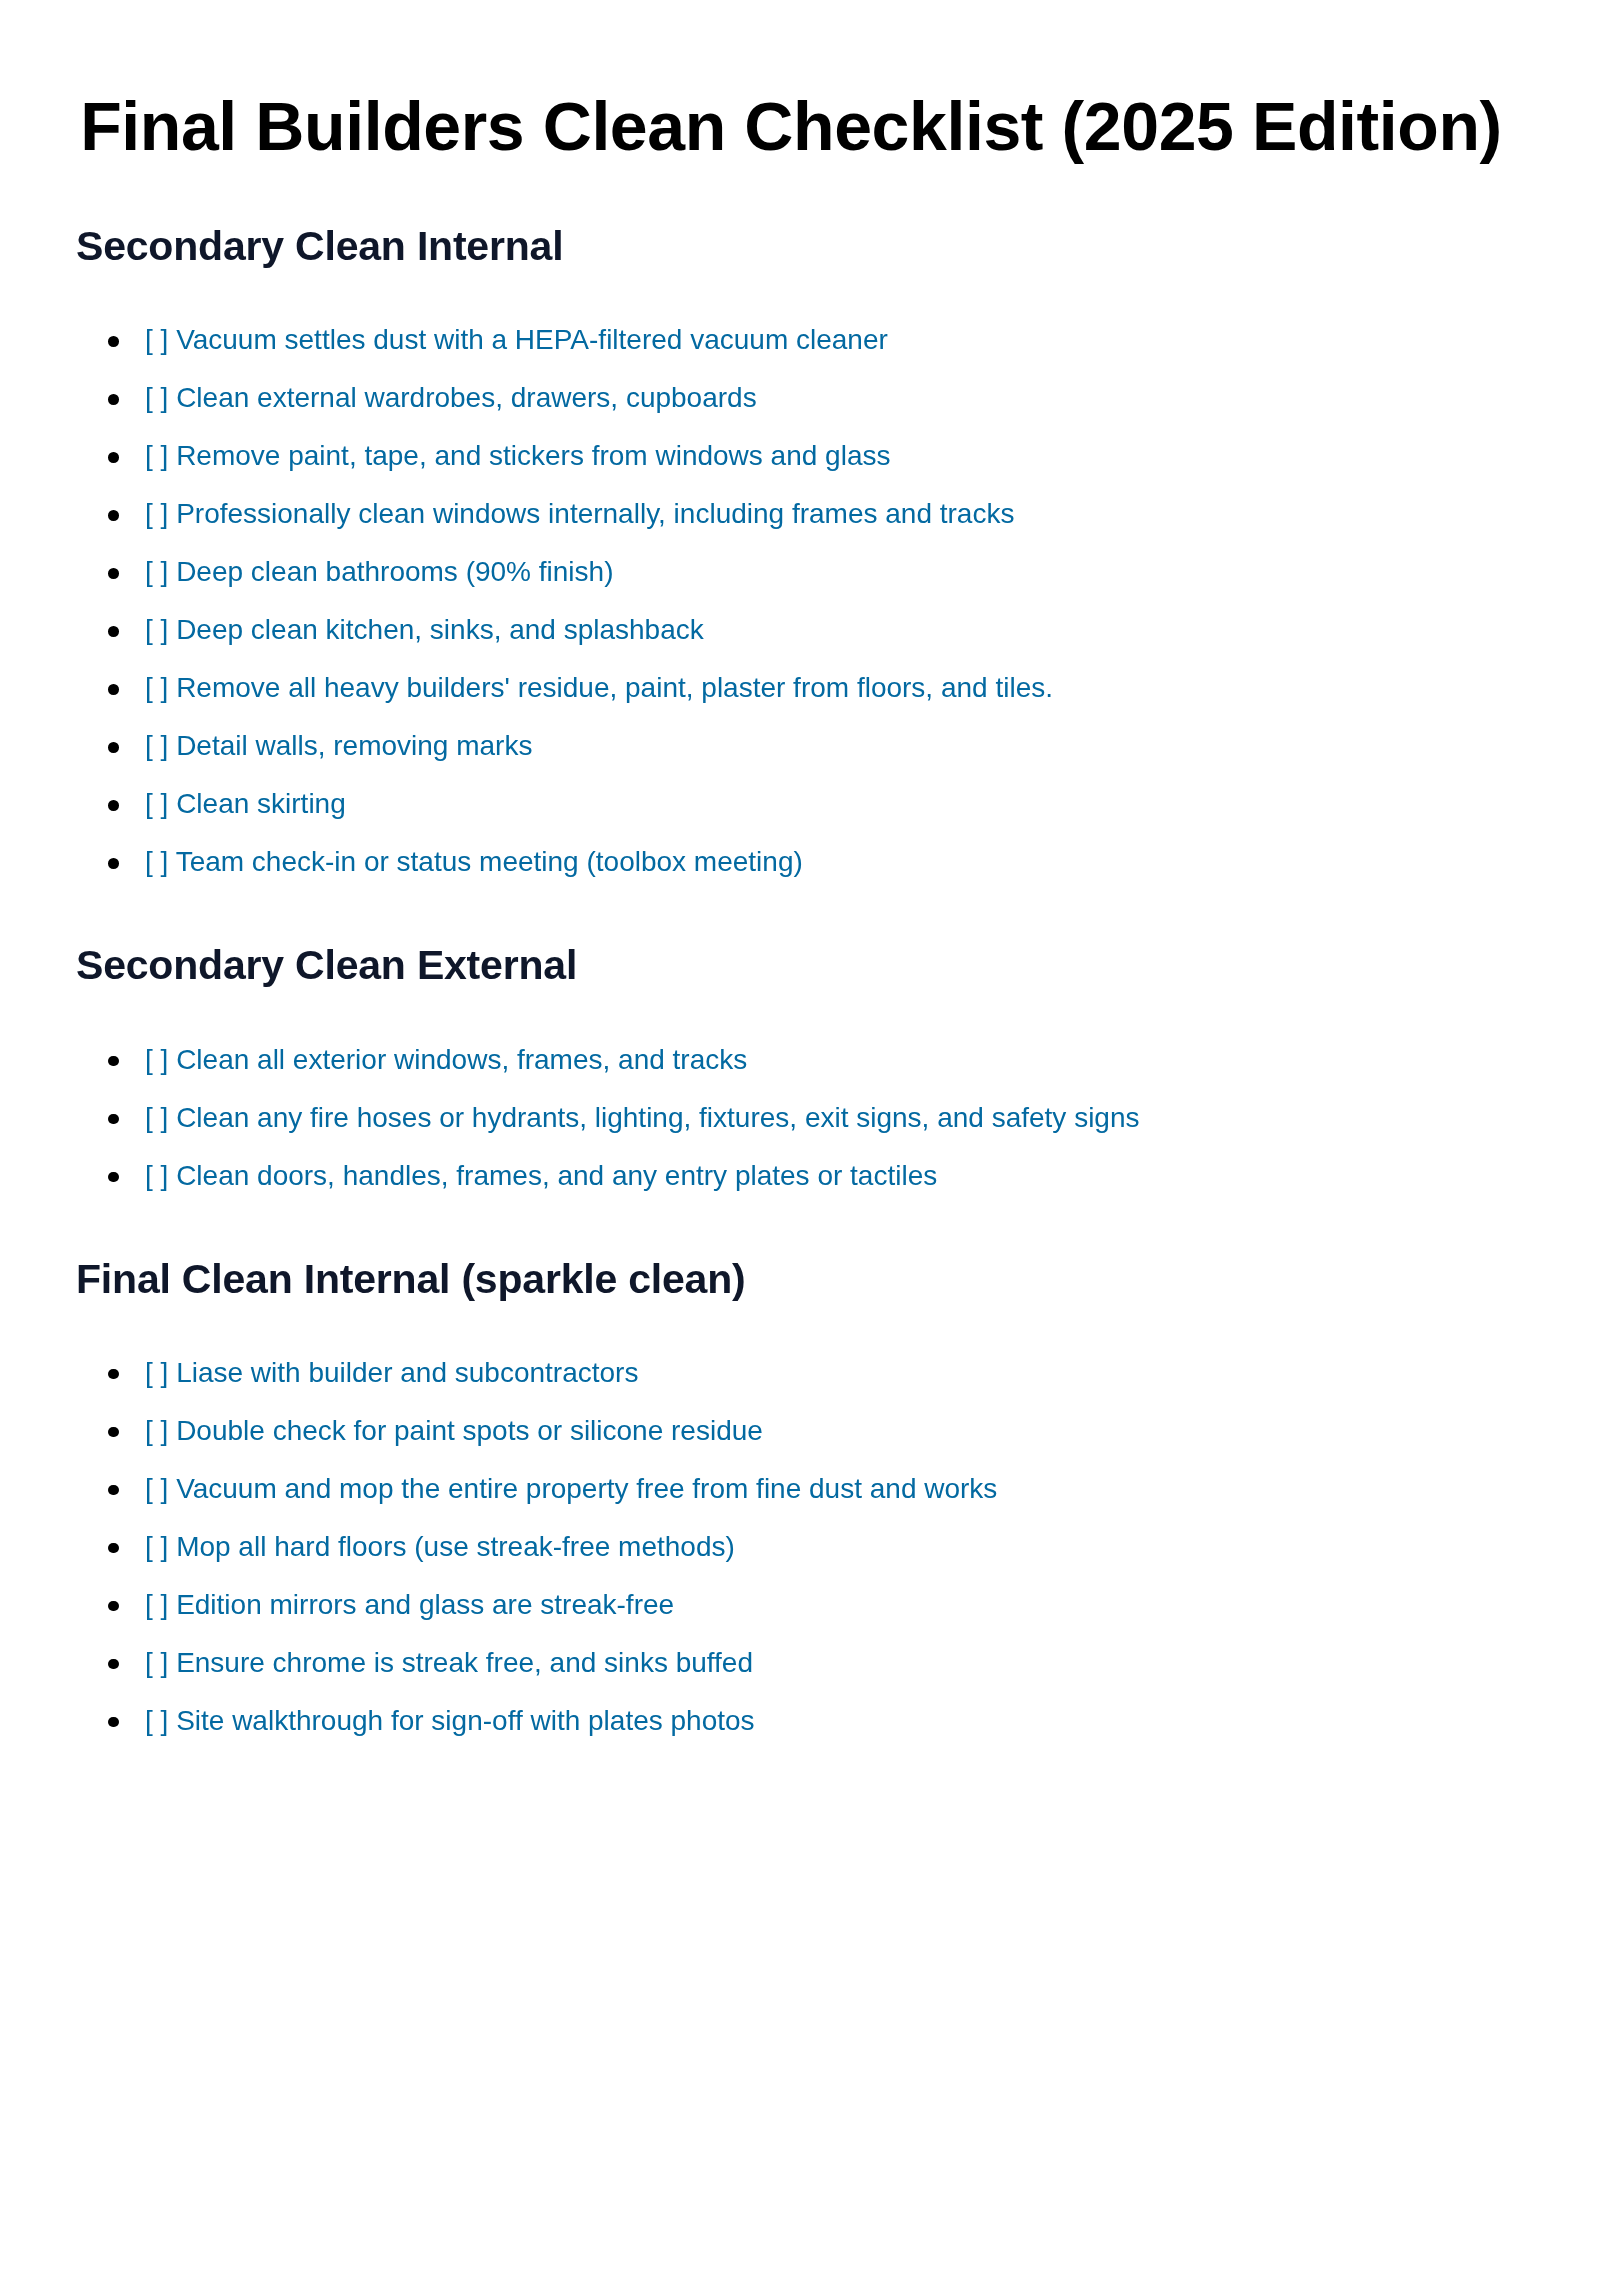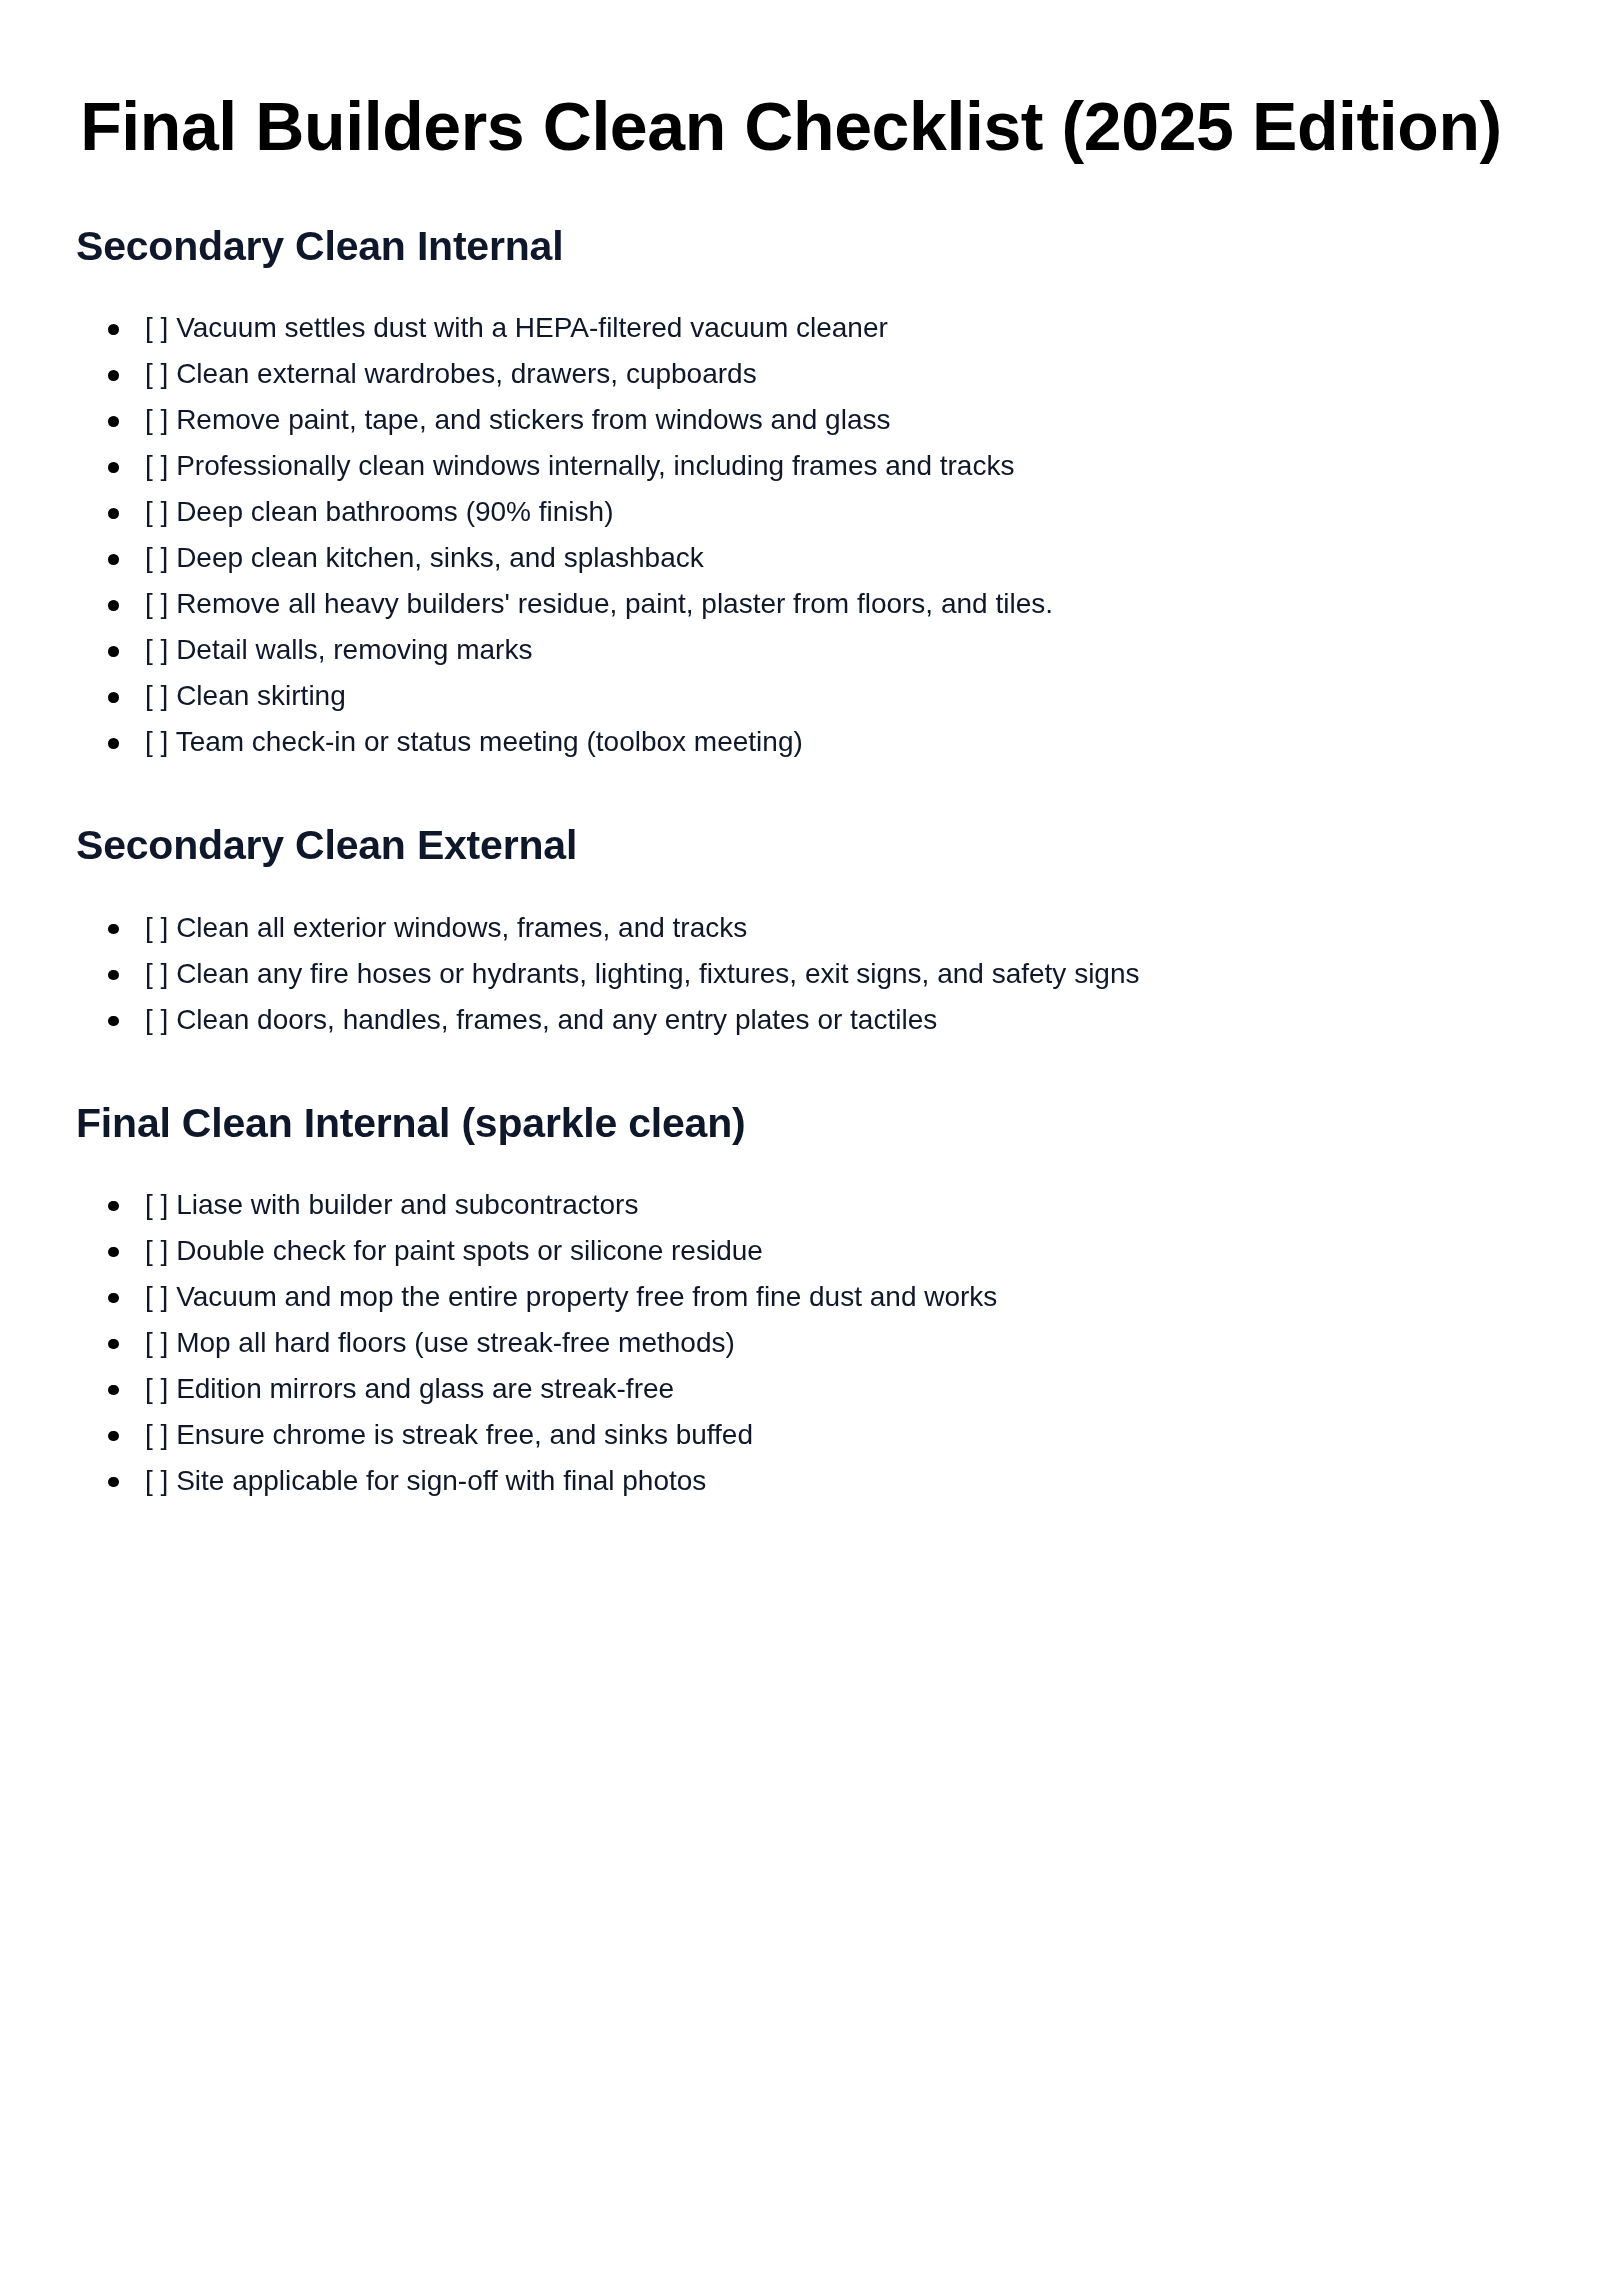--- a/index.html
+++ b/index.html
@@ -61,22 +61,23 @@
   .checklist {
     list-style: none;
     margin: 0;
     padding: 34px 0 0 0;
   }
   .checklist-item {
     position: relative;
     font-size: 28px;
     line-height: 46px;
     padding-left: 69px;
-    color: #0f172a;
+    color: #0369a1;
     white-space: nowrap;
+    margin-top: 12px;
   }
   .bullet-icon {
     position: absolute;
     left: 32px;
     top: 0;
     width: 12.5px;
     height: 46px;
     line-height: 46px;
     font-size: 28px;
     color: #000000;
@@ -134,20 +135,20 @@
         </section>
         <section class="section">
           <h2 class="section-heading">Final Clean Internal (sparkle clean)</h2>
           <ul class="checklist">
             <li class="checklist-item"><span class="bullet-icon"></span><span class="checkbox-mark">[ ] </span><span class="item-label">Liase with builder and subcontractors</span></li>
             <li class="checklist-item"><span class="bullet-icon"></span><span class="checkbox-mark">[ ] </span><span class="item-label">Double check for paint spots or silicone residue</span></li>
             <li class="checklist-item"><span class="bullet-icon"></span><span class="checkbox-mark">[ ] </span><span class="item-label">Vacuum and mop the entire property free from fine dust and works</span></li>
             <li class="checklist-item"><span class="bullet-icon"></span><span class="checkbox-mark">[ ] </span><span class="item-label">Mop all hard floors (use streak-free methods)</span></li>
             <li class="checklist-item"><span class="bullet-icon"></span><span class="checkbox-mark">[ ] </span><span class="item-label">Edition mirrors and glass are streak-free</span></li>
             <li class="checklist-item"><span class="bullet-icon"></span><span class="checkbox-mark">[ ] </span><span class="item-label">Ensure chrome is streak free, and sinks buffed</span></li>
-            <li class="checklist-item"><span class="bullet-icon"></span><span class="checkbox-mark">[ ] </span><span class="item-label">Site applicable for sign-off with final photos</span></li>
+            <li class="checklist-item"><span class="bullet-icon"></span><span class="checkbox-mark">[ ] </span><span class="item-label">Site walkthrough for sign-off with plates photos</span></li>
           </ul>
         </section>
       </div>
 
   </div>
 </div>
 
 
 </body></html>

